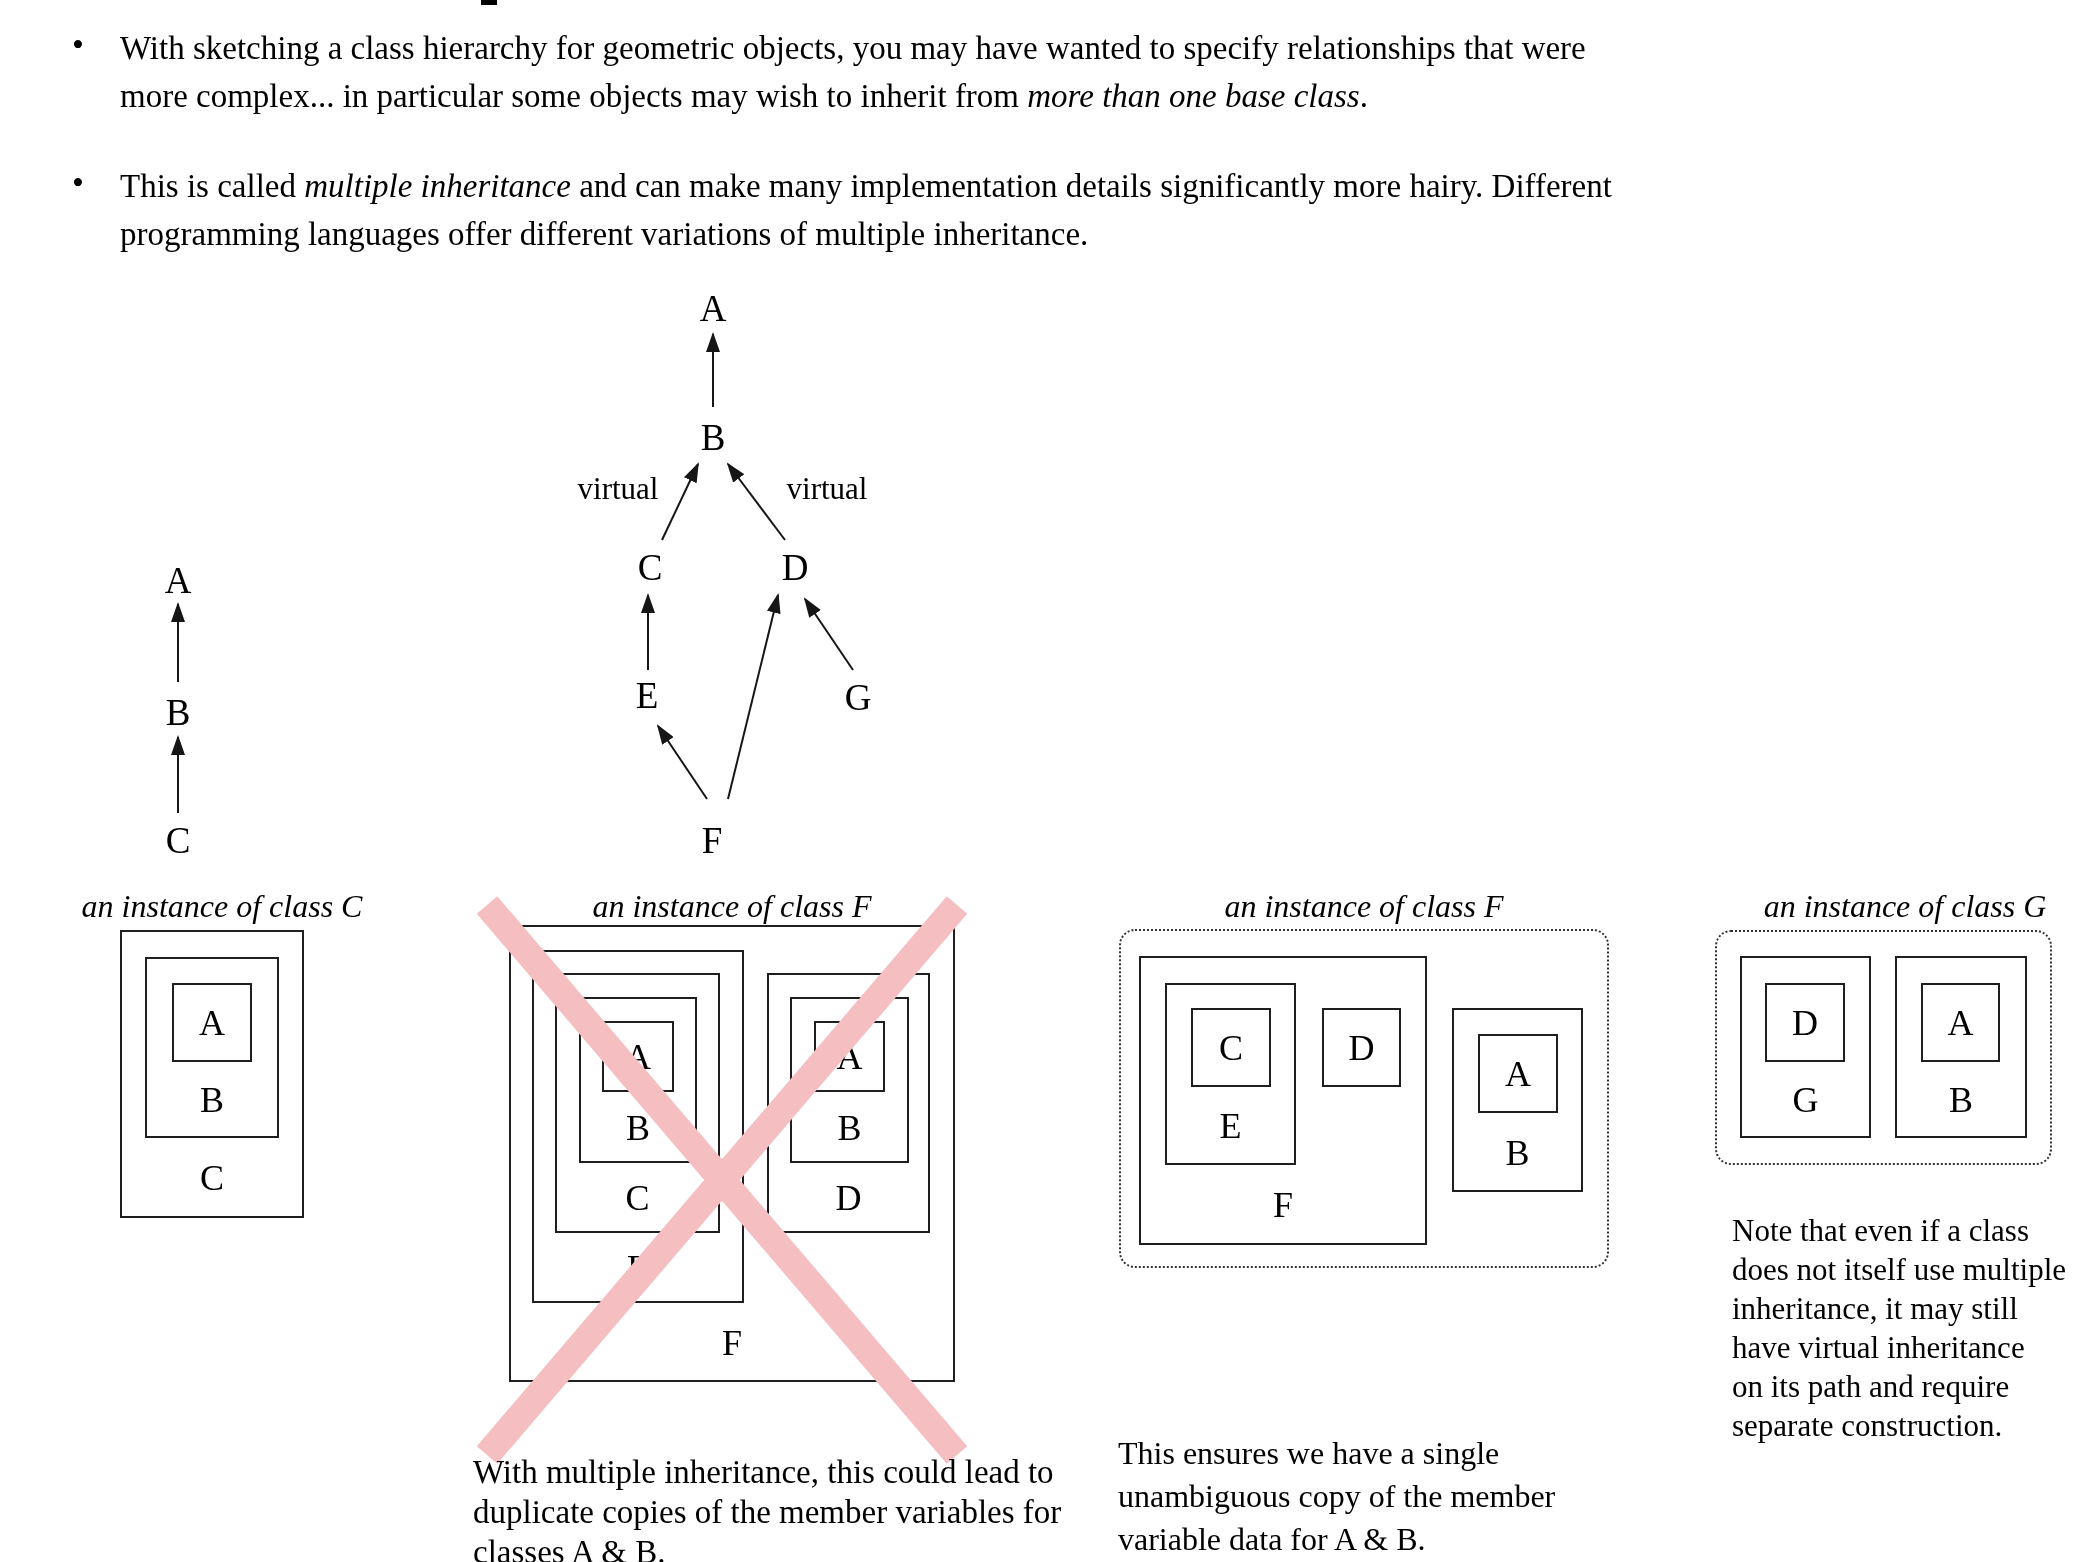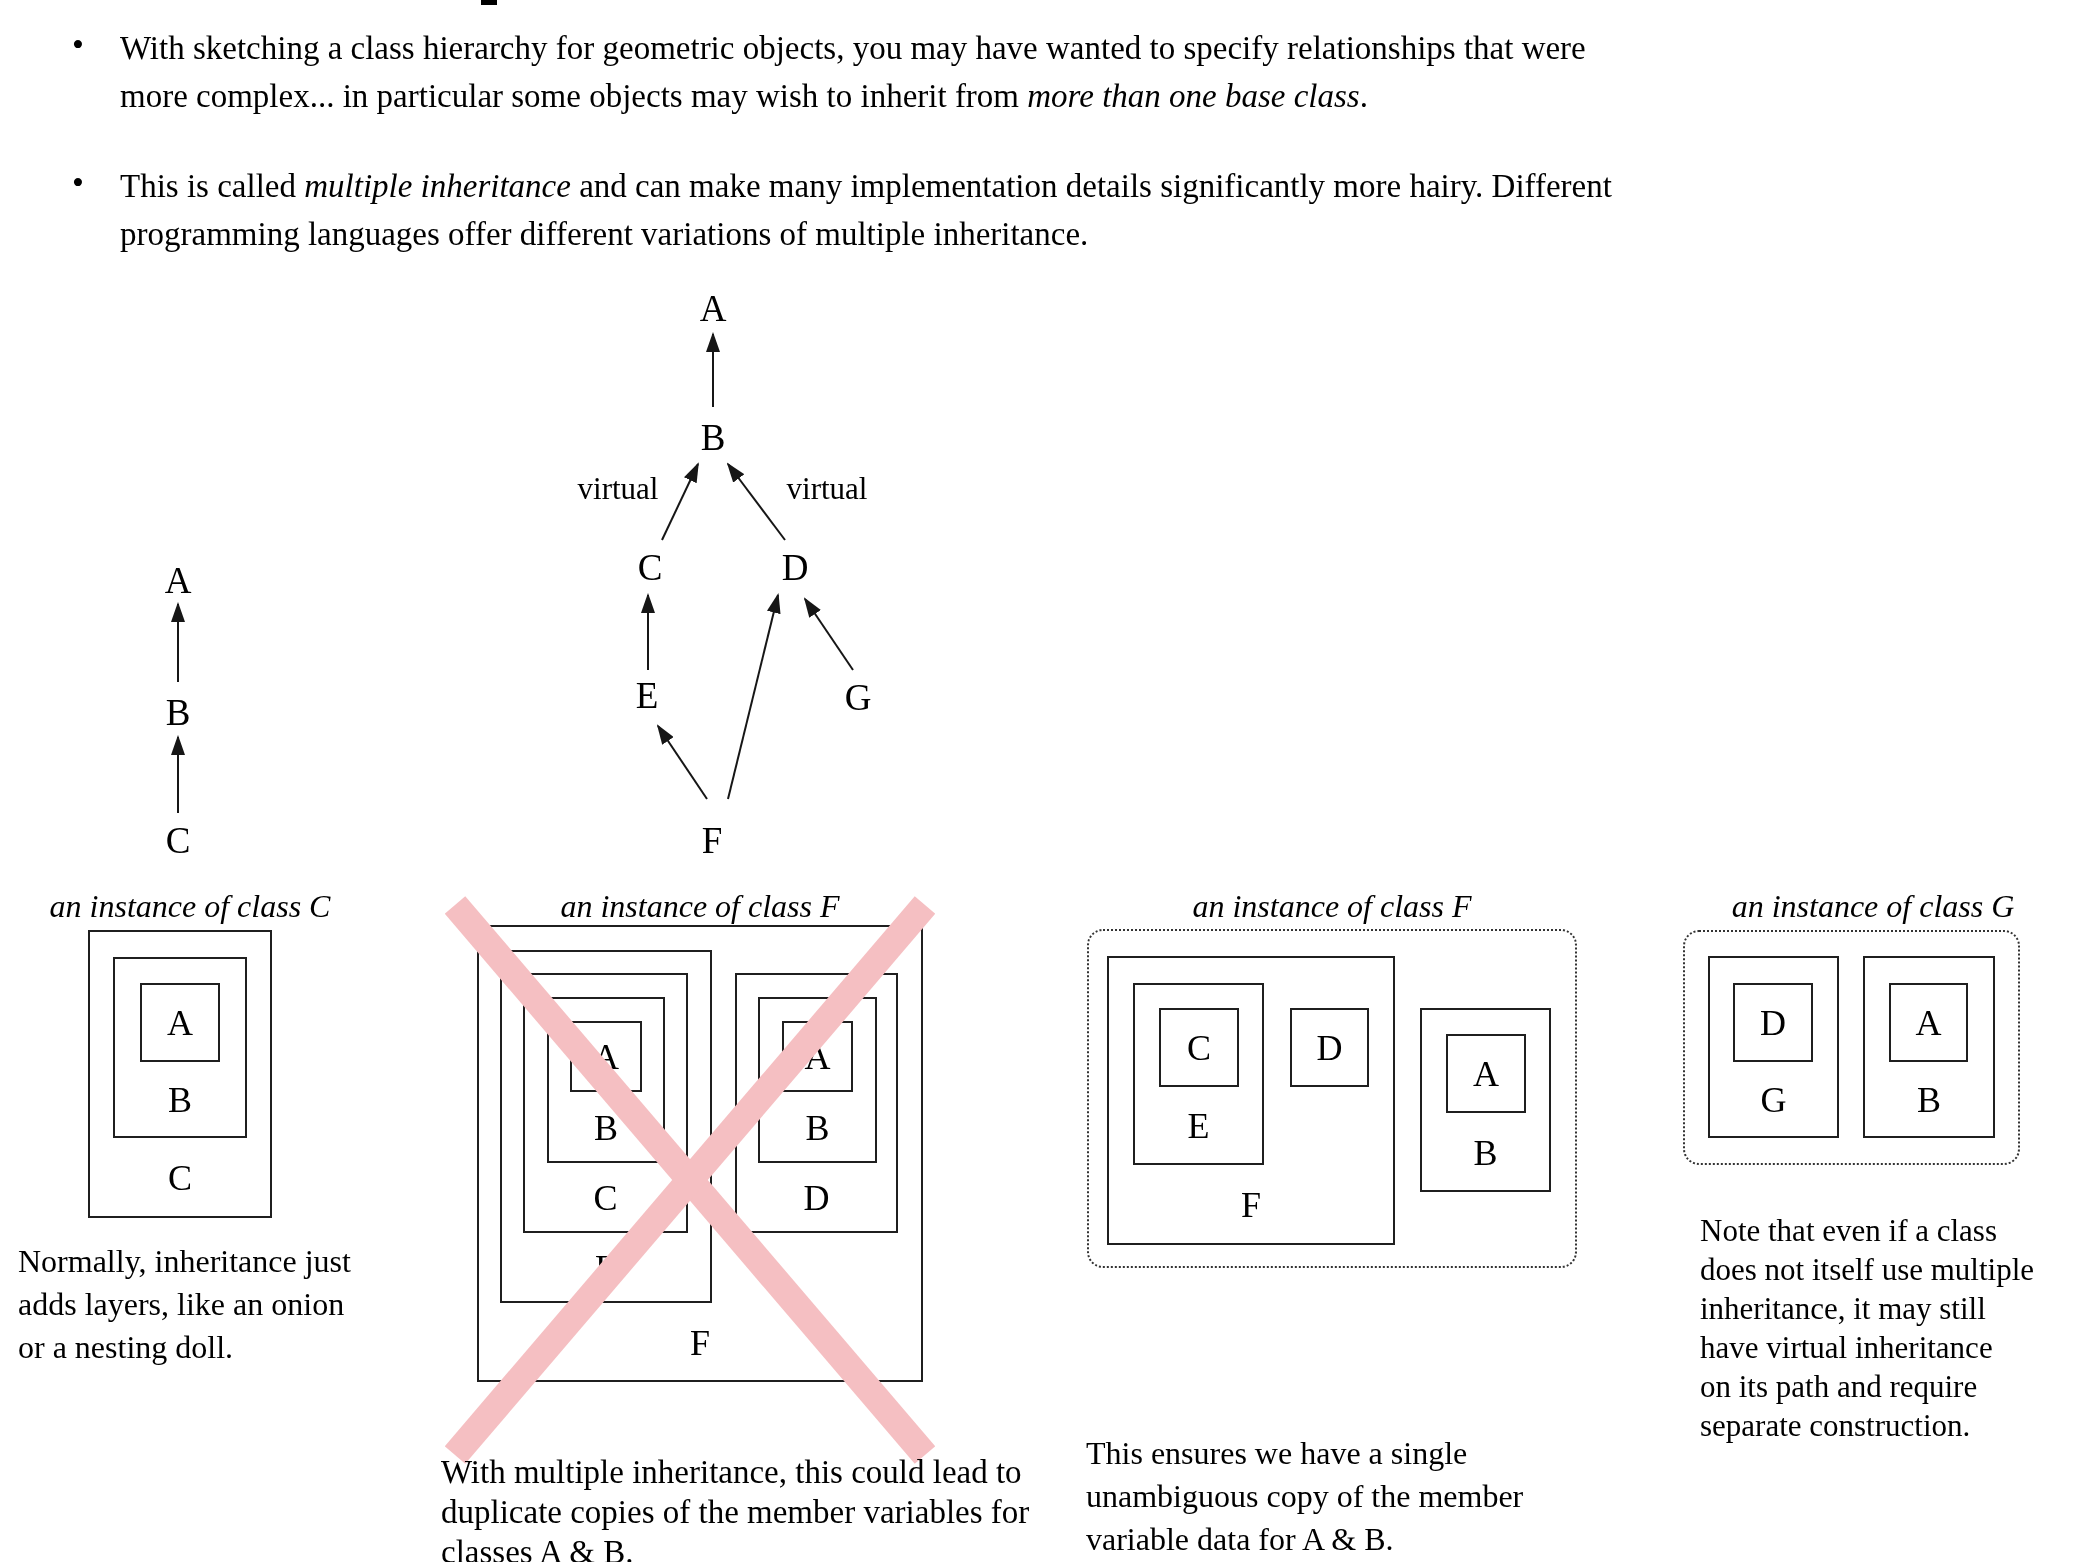--- a/index.html
+++ b/index.html
@@ -10,21 +10,21 @@
   .bullet .dot{position:absolute;left:0;top:2px;font-size:34px;}
   .bullet .btxt{margin-left:48px;font-size:33px;line-height:48px;white-space:pre-line;}
   .em{font-style:italic;}
   
   #hierarchy{position:absolute;left:0;top:230px;width:1000px;height:665px;}
   #hierarchy svg{position:absolute;left:0;top:0;}
   .edge{stroke:#161616;stroke-width:2;}
   .node{position:absolute;transform:translate(-50%,-50%);font-size:37px;line-height:1;}
   .vlabel{position:absolute;transform:translate(-50%,-50%);font-size:31px;line-height:1;}
   
-  .panel{position:absolute;}
+  .panel{position:absolute;margin-left:32px;}
   .ititle{position:absolute;font-style:italic;font-size:32px;text-align:center;line-height:36px;}
   .box{position:absolute;border:2px solid #1f1f1f;box-sizing:border-box;}
   .dotbox{position:absolute;border:2px dotted #333;border-radius:16px;box-sizing:border-box;}
   .lbl{position:absolute;display:flex;align-items:center;justify-content:center;
        font-size:36px;line-height:1;}
   .caption{position:absolute;font-size:32px;line-height:43px;white-space:pre-line;}
   .caption.wide{font-size:33px;line-height:40px;}
   .caption.note{font-size:31px;line-height:39px;}
   .cross-line{stroke:var(--cross-color,#f5bfc2);stroke-width:27;stroke-linecap:butt;}
   #top-mark{position:absolute;left:481px;top:0;width:16px;height:5px;background:#000;}
@@ -81,23 +81,20 @@
   </div>
 
   <div class="panel" style="left:0;top:880px;width:420px;height:682px;">
     <div class="ititle" style="left:0;top:8px;width:380px;">an instance of class C</div>
     <div class="box" style="left:88px;top:50px;width:184px;height:288px;"></div>
     <div class="box" style="left:113px;top:77px;width:134px;height:181px;"></div>
     <div class="box" style="left:140px;top:103px;width:80px;height:79px;"></div>
     <div class="lbl" style="left:140px;top:103px;width:80px;height:79px;">A</div>
     <div class="lbl" style="left:113px;top:182px;width:134px;height:76px;">B</div>
     <div class="lbl" style="left:88px;top:258px;width:184px;height:80px;">C</div>
-    <div class="caption" style="left:18px;top:360px;width:400px;">Normally, inheritance just
-adds layers, like an onion
-or a nesting doll.</div>
   </div>
 
   <div class="panel" style="left:430px;top:880px;width:680px;height:682px;">
     <div class="ititle" style="left:47px;top:8px;width:446px;">an instance of class F</div>
     <div class="box" style="left:47px;top:45px;width:446px;height:457px;"></div>
     <div class="box" style="left:70px;top:70px;width:212px;height:353px;"></div>
     <div class="box" style="left:93px;top:93px;width:165px;height:260px;"></div>
     <div class="box" style="left:117px;top:117px;width:118px;height:166px;"></div>
     <div class="box" style="left:140px;top:141px;width:72px;height:71px;"></div>
     <div class="box" style="left:305px;top:93px;width:163px;height:260px;"></div>

